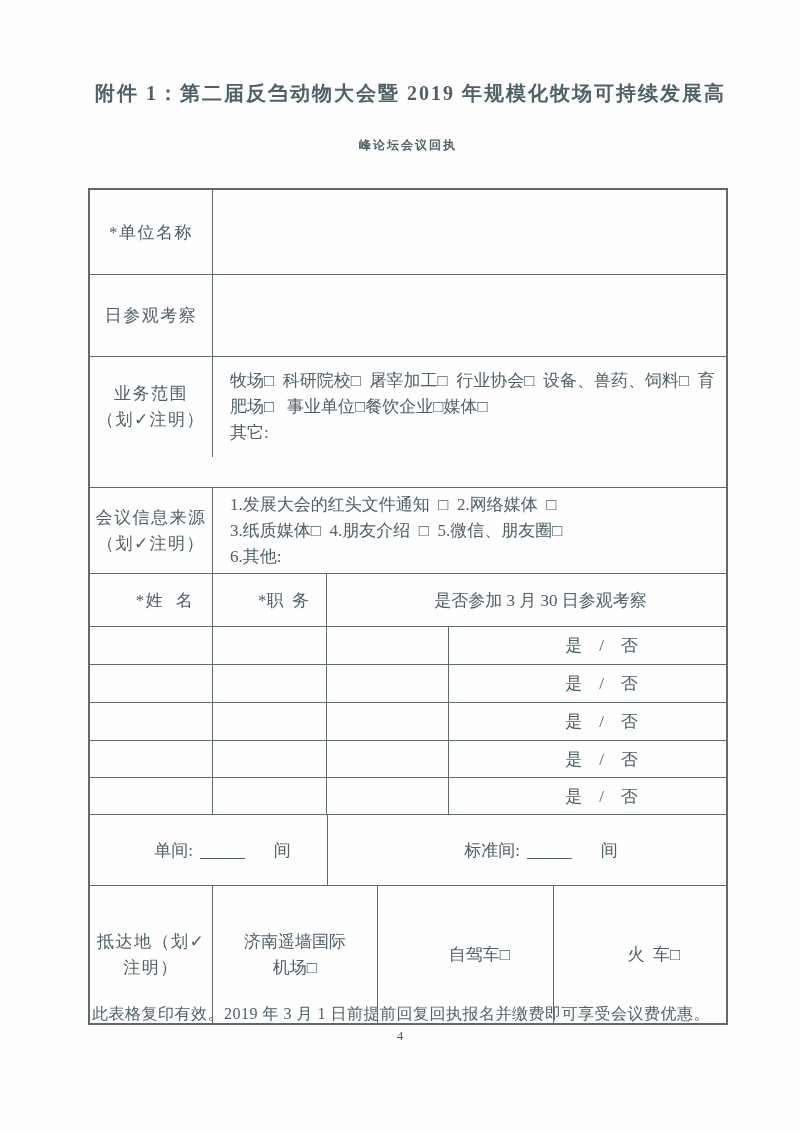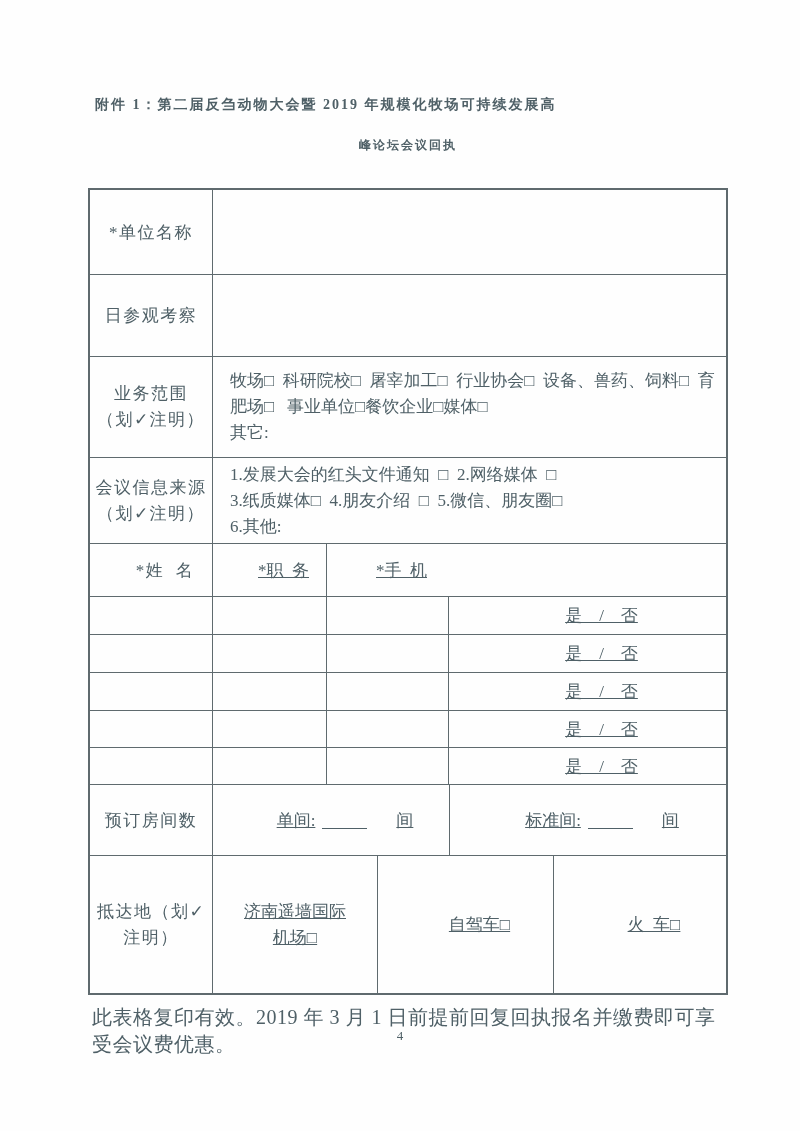--- a/index.html
+++ b/index.html
@@ -13,22 +13,22 @@
     height: 1131px;
     background: #fefefe;
     font-family: "Liberation Serif", "DejaVu Serif", serif;
     color: #4f6067;
     overflow: hidden;
     border-bottom: 2px solid #dcdcdc;
   }
   .title-l1 {
     position: absolute;
     left: 95px;
-    top: 96px;
-    font-size: 14px;
+    top: 80px;
+    font-size: 20px;
     font-weight: bold;
     letter-spacing: 2px;
     white-space: pre-wrap;
   }
   .title-l2 {
     position: absolute;
     left: 88px;
     top: 137px;
     width: 640px;
     text-align: center;
@@ -42,62 +42,63 @@
     left: 88px;
     top: 188px;
     width: 640px;
     border: 2px solid #5f6a6e;
     box-sizing: border-box;
     font-size: 17px;
   }
   .row {
     display: flex;
     box-sizing: border-box;
+    justify-content: center;
   }
   .row + .row { border-top: 1.5px solid #5f6a6e; }
   .cell {
     box-sizing: border-box;
     display: flex;
     align-items: center;
     overflow: hidden;
   }
   .cell + .cell { border-left: 1.5px solid #5f6a6e; }
   .c-label  { width: 122px; justify-content: center; text-align: center; letter-spacing: 1.5px; }
   .c-rest   { flex: 1; }
   .c-b      { width: 114px; }
   .c-c      { width: 122px; }
   .c-single { width: 237px; }
   .c-air    { width: 165px; }
   .c-train  { width: 173px; }
-  .center   { justify-content: center; text-align: center; text-decoration: underline; }
+  .center   { justify-content: center; text-align: center; }
   .left-pad { padding-left: 17px; padding-right: 10px; }
   .prewrap  { white-space: pre-wrap; line-height: 26px; }
   .h-unit    { height: 84px; }
   .h-addr    { height: 82px; }
   .h-biz     { height: 101px; }
-  .h-src     { height: 86px; }
+  .h-src     { height: 86px; margin-top: 30px; }
   .h-head    { height: 53px; }
   .h-person  { height: 38px; }
   .h-person2 { height: 37px; }
   .h-rooms   { height: 71px; }
   .h-arrive  { height: 138px; }
   .blank-line {
     display: inline-block;
     width: 45px;
     height: 1.05em;
     border-bottom: 1.6px solid #4f6067;
     margin: 0 1px 0 7px;
   }
   .room-text { white-space: pre-wrap; padding-left: 28px; }
   .footer-note {
     position: absolute;
     left: 92px;
     top: 1004px;
     width: 630px;
-    font-size: 20px;
+    font-size: 16px;
     letter-spacing: 0.5px;
     white-space: pre-wrap;
   }
   .page-number {
     position: absolute;
     left: 0;
     top: 1028px;
     width: 800px;
     text-align: center;
     font-size: 13px;
@@ -133,21 +134,21 @@
     <div class="row h-src">
       <div class="cell c-label prewrap">会议信息来源（划✓注明）</div>
       <div class="cell c-rest left-pad prewrap">1.发展大会的红头文件通知  □  2.网络媒体  □
 3.纸质媒体□  4.朋友介绍  □  5.微信、朋友圈□
 6.其他:</div>
     </div>
 
     <div class="row h-head">
       <div class="cell c-label room-text">*姓  名</div>
       <div class="cell c-b center room-text">*职  务</div>
-      <div class="cell c-c center room-text">*手  机</div>
+      <div class="cell c-rest center room-text">是否参加 3 月 30 日参观考察</div>
     </div>
 
     <div class="row h-person">
       <div class="cell c-label"></div>
       <div class="cell c-b"></div>
       <div class="cell c-c"></div>
       <div class="cell c-rest center room-text">是    /    否</div>
     </div>
     <div class="row h-person">
       <div class="cell c-label"></div>
@@ -168,21 +169,20 @@
       <div class="cell c-rest center room-text">是    /    否</div>
     </div>
     <div class="row h-person2">
       <div class="cell c-label"></div>
       <div class="cell c-b"></div>
       <div class="cell c-c"></div>
       <div class="cell c-rest center room-text">是    /    否</div>
     </div>
 
     <div class="row h-rooms">
-      <div class="cell c-label">预订房间数</div>
       <div class="cell c-single center">
         <span class="room-text">单间:</span>
         <span class="blank-line"></span>
         <span class="room-text">间</span>
       </div>
       <div class="cell c-rest center">
         <span class="room-text">标准间:</span>
         <span class="blank-line"></span>
         <span class="room-text">间</span>
       </div>

